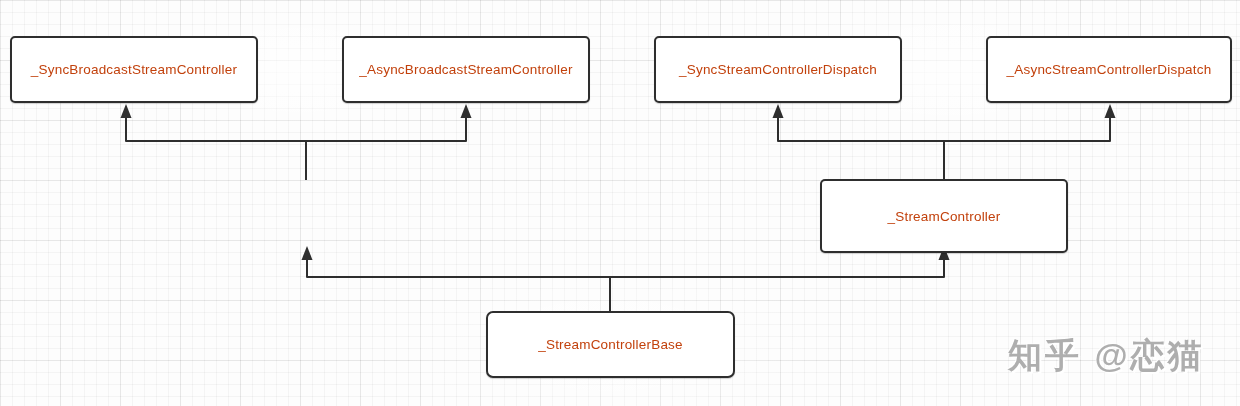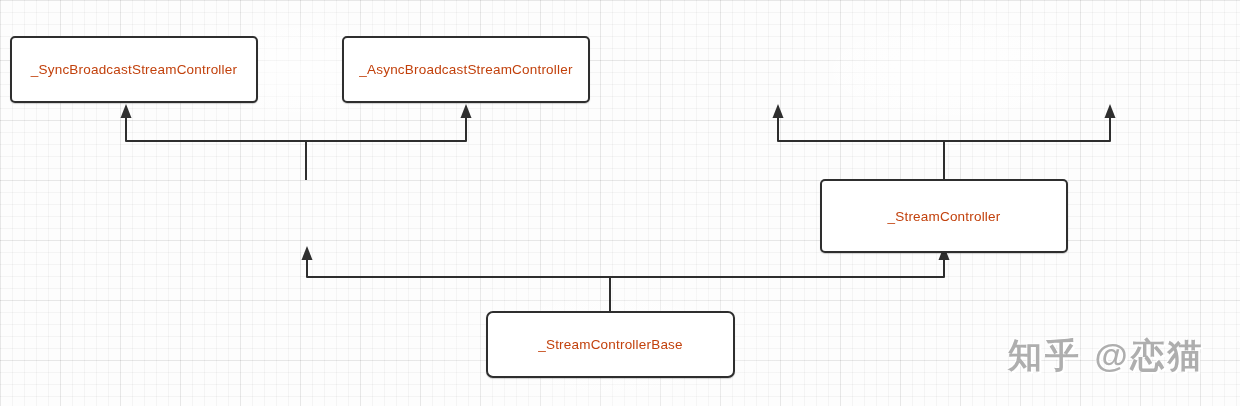--- a/index.html
+++ b/index.html
@@ -99,21 +99,27 @@
   </svg>
 
   <div class="node n-sync-broadcast">
     <span>_SyncBroadcastStreamController</span>
   </div>
 
   <div class="node n-async-broadcast">
     <span>_AsyncBroadcastStreamController</span>
   </div>
 
+  <div class="node n-sync-dispatch">
+    <span>_SyncStreamControllerDispatch</span>
+  </div>
 
+  <div class="node n-async-dispatch">
+    <span>_AsyncStreamControllerDispatch</span>
+  </div>
 
 
   <div class="node n-stream">
     <span>_StreamController</span>
   </div>
 
   <div class="node n-base">
     <span>_StreamControllerBase</span>
   </div>
 

